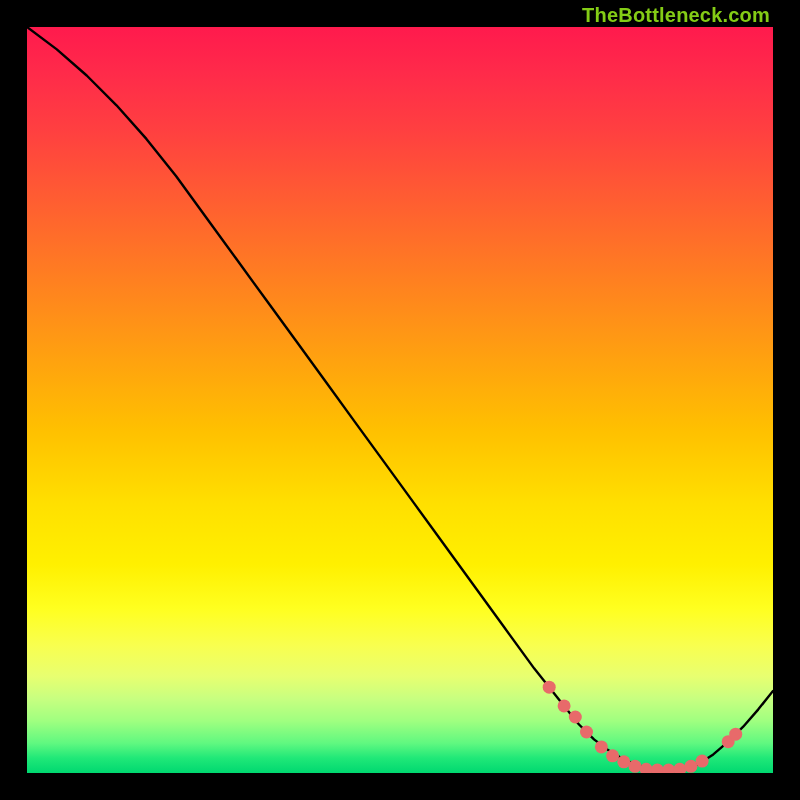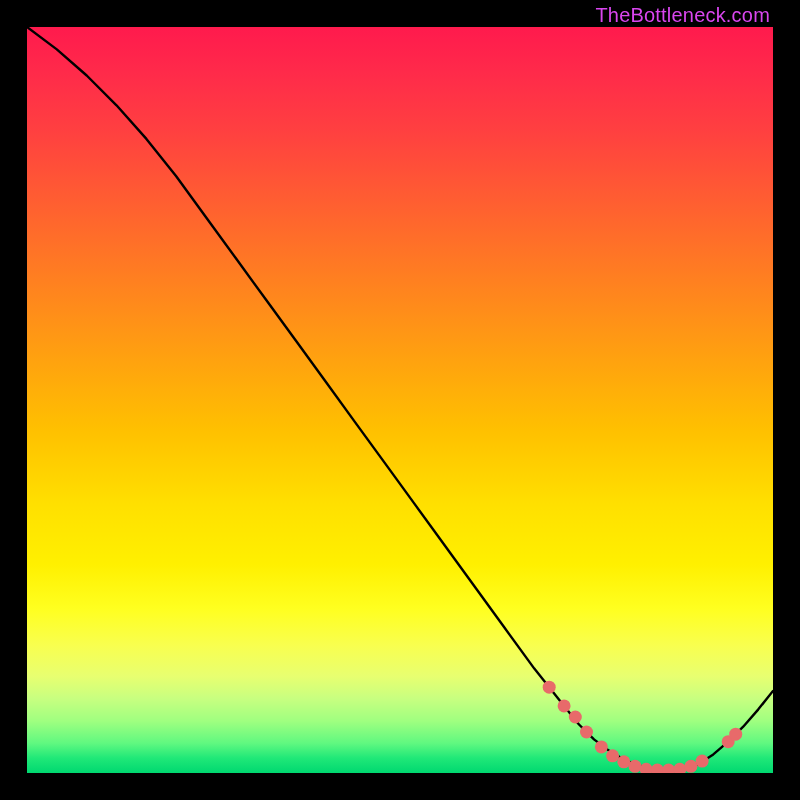--- a/index.html
+++ b/index.html
@@ -44,24 +44,24 @@
       #a0ff80 93%,
       #60f880 96%,
       #20e878 98%,
       #00d870 100%
     );
   }
   .watermark {
     position: absolute;
     top: 4px;
     right: 30px;
-    color: #d946ef;
+    color: #84cc16;
     font-size: 20px;
     letter-spacing: 0.2px;
-    font-weight: 400;
+    font-weight: 700;
   }
   svg.curve {
     position: absolute;
     left: 27px;
     top: 27px;
     width: 746px;
     height: 746px;
   }
 </style>
 </head>

